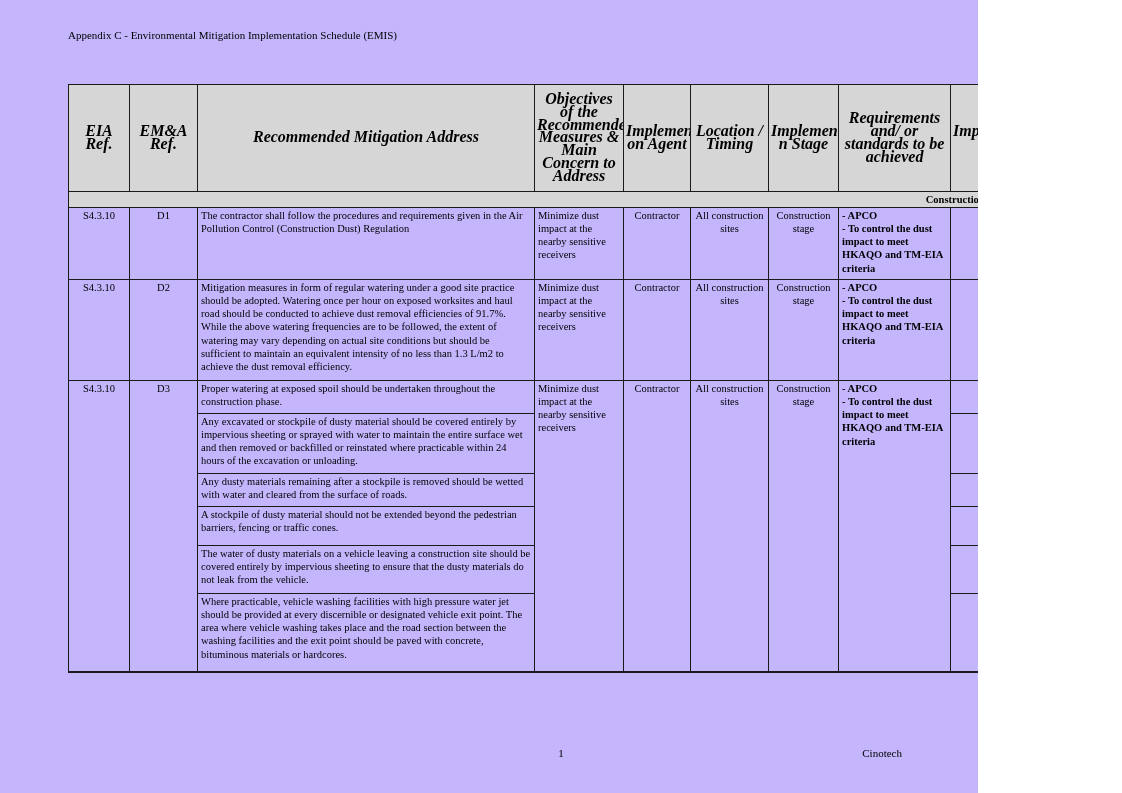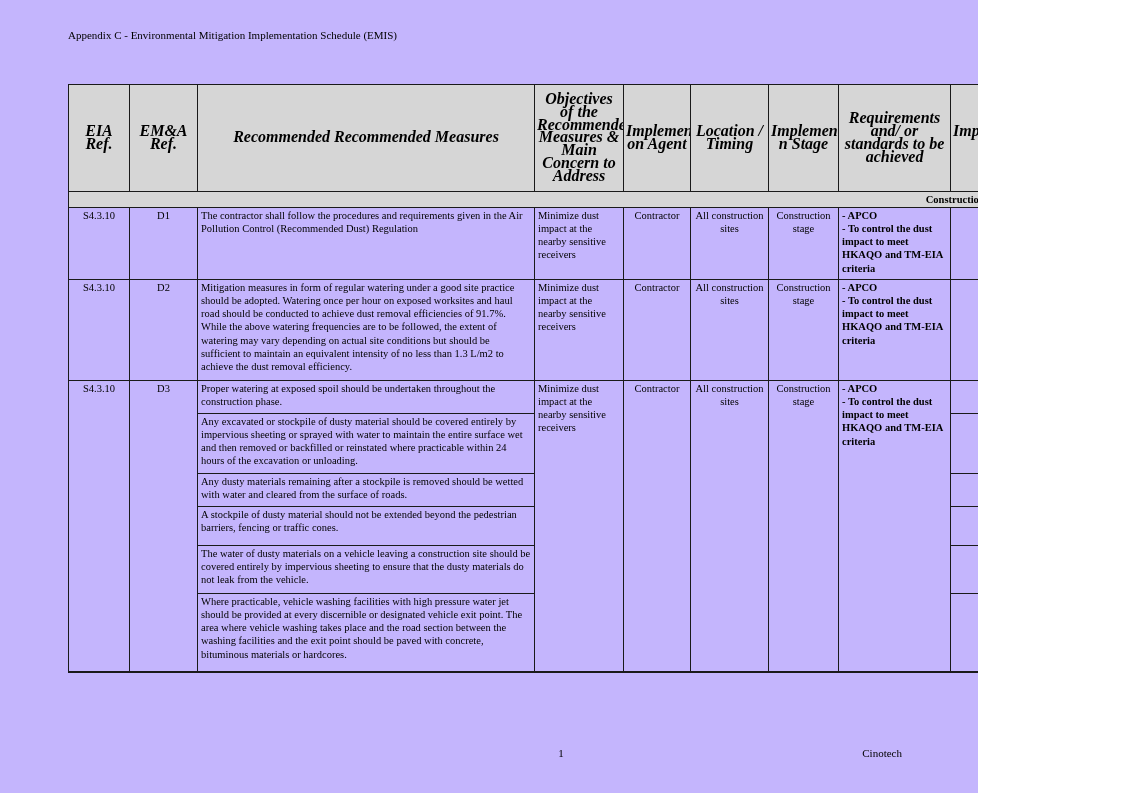--- a/index.html
+++ b/index.html
@@ -112,21 +112,21 @@
       <col style="width:78px">
       <col style="width:70px">
       <col style="width:112px">
       <col style="width:96px">
     </colgroup>
 
     <tbody>
         <tr class="h-hdr">
       <th>EIA Ref.</th>
       <th>EM&amp;A Ref.</th>
-      <th>Recommended Recommended Measures</th>
+      <th>Recommended Mitigation Address</th>
       <th>Objectives of the
 Recommended
 Measures &amp; Main
 Concern to
 Address</th>
       <th>Implementati
 on Agent</th>
       <th>Location /
 Timing</th>
       <th>Implementatio
@@ -138,21 +138,21 @@
 Status</th>
     </tr>
 
     <tr class="h-sec">
       <td class="section" colspan="9">Construction Dust Impact</td>
     </tr>
 
     <tr class="h-d1">
       <td class="c">S4.3.10</td>
       <td class="c">D1</td>
-      <td>The contractor shall follow the procedures and requirements given in the Air Pollution Control (Recommended Dust) Regulation</td>
+      <td>The contractor shall follow the procedures and requirements given in the Air Pollution Control (Construction Dust) Regulation</td>
       <td>Minimize dust impact at the nearby sensitive receivers</td>
       <td class="c">Contractor</td>
       <td class="c">All construction sites</td>
       <td class="c">Construction stage</td>
       <td class="prewrap">- APCO
 - To control the dust impact to meet HKAQO and TM-EIA criteria</td>
       <td class="status">^</td>
     </tr>
 
     <tr class="h-d2">

